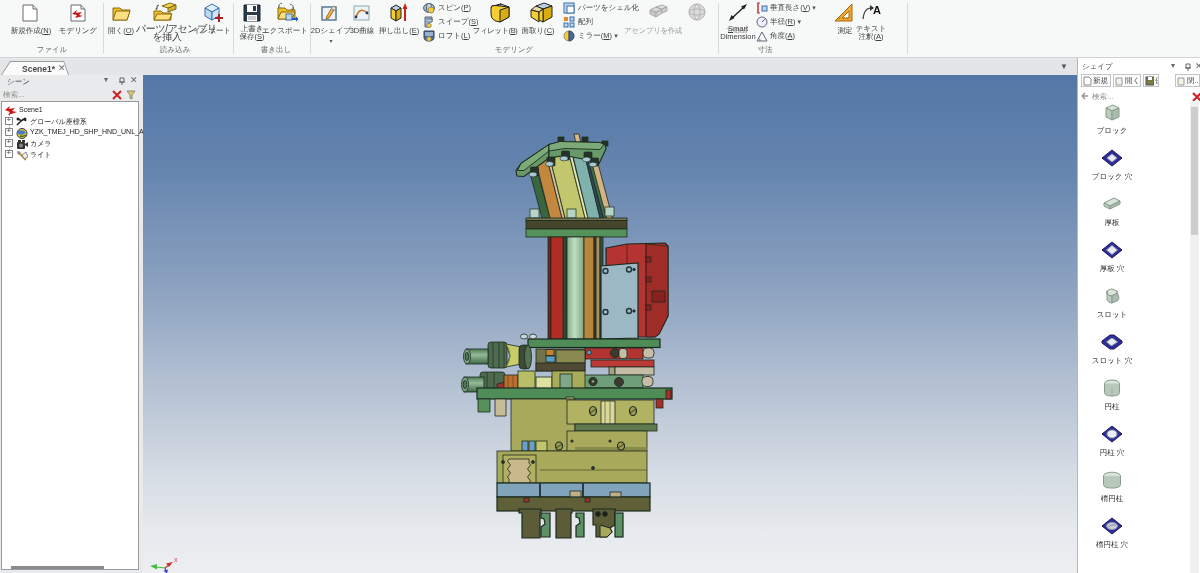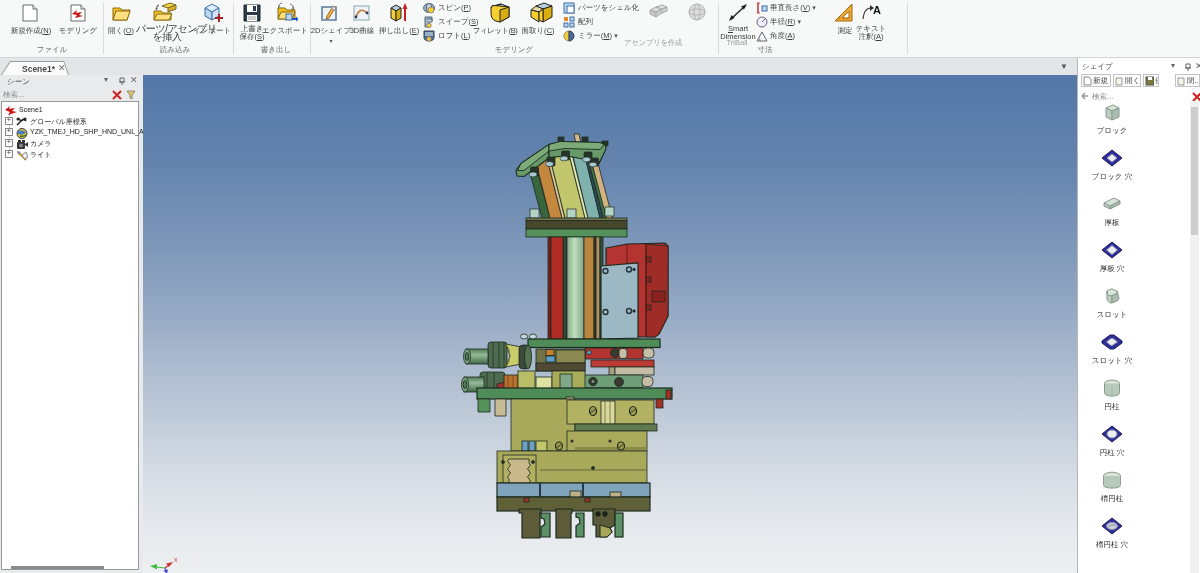--- a/index.html
+++ b/index.html
@@ -4,21 +4,21 @@
 <style>
 * { margin:0; padding:0; box-sizing:border-box; }
 html,body { width:1200px; height:573px; overflow:hidden; font-family:"Liberation Sans", sans-serif; }
 #app { position:relative; width:1200px; height:573px; background:#e8e9ea; }
 
 #ribbon { position:absolute; left:0; top:0; width:1200px; height:58px; background:#f7f8f8; border-bottom:1px solid #d2d3d4; }
 .rsep { position:absolute; top:3px; height:51px; width:1px; background:#d9dadb; }
 .glabel { position:absolute; top:45px; font-size:7.5px; color:#6b6b6b; text-align:center; white-space:nowrap; }
 .rlabel { position:absolute; font-size:7.5px; color:#3c3c3c; text-align:center; white-space:nowrap; }
 .rlabel2 { position:absolute; font-size:7.5px; color:#3c3c3c; text-align:center; line-height:8px; white-space:nowrap; }
-.dis { color:#9b9b9b;margin-top:12px; }
+.dis { color:#9b9b9b; }
 .ricon { position:absolute; }
 .slabel { position:absolute; font-size:7.5px; color:#3c3c3c; white-space:nowrap; }
 
 #tabbar { position:absolute; left:0; top:59px; width:1200px; height:16px; background:#e4e5e6; }
 #tab1b { position:absolute; left:1px; top:2px; width:70px; height:14px; clip-path:polygon(9px 0px, 63px 0px, 68px 14px, 0px 14px); background:#9a9b9c; }
 #tab1c { position:absolute; left:2px; top:3px; width:68px; height:13px; clip-path:polygon(8.5px 0px, 61.5px 0px, 66px 13px, 0px 13px); background:#fbfbfb; }
 #tab1text { position:absolute; left:22px; top:4.5px; font-size:8.5px; font-weight:bold; color:#4a4a4a;text-align:center; }
 #tabx { position:absolute; left:58px; top:4px; font-size:9px; color:#6f6f6f; }
 
 #lpanel { position:absolute; left:0; top:75px; width:143px; height:498px; background:#e9eaeb; }

